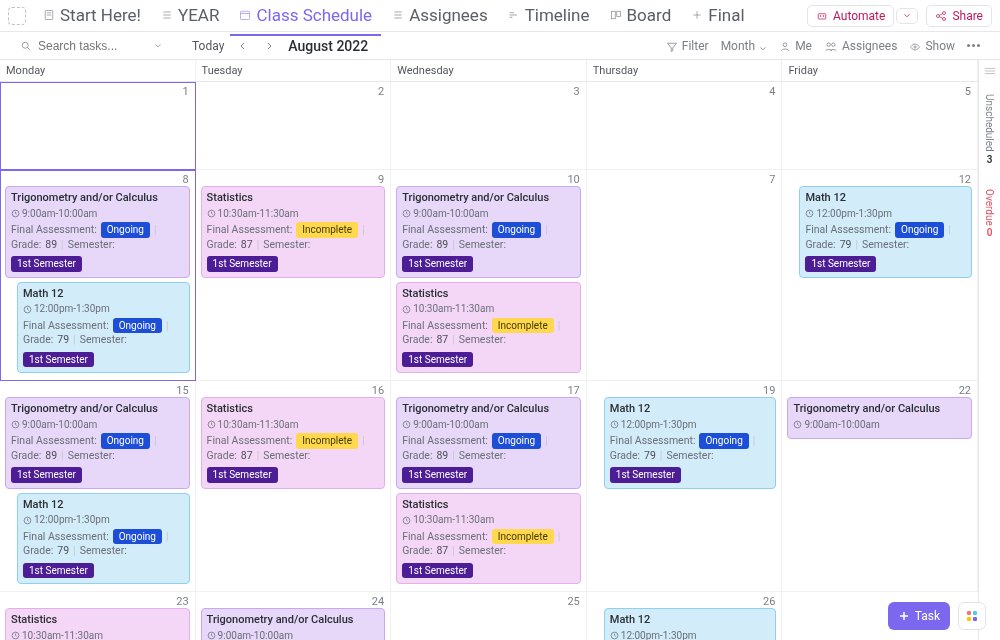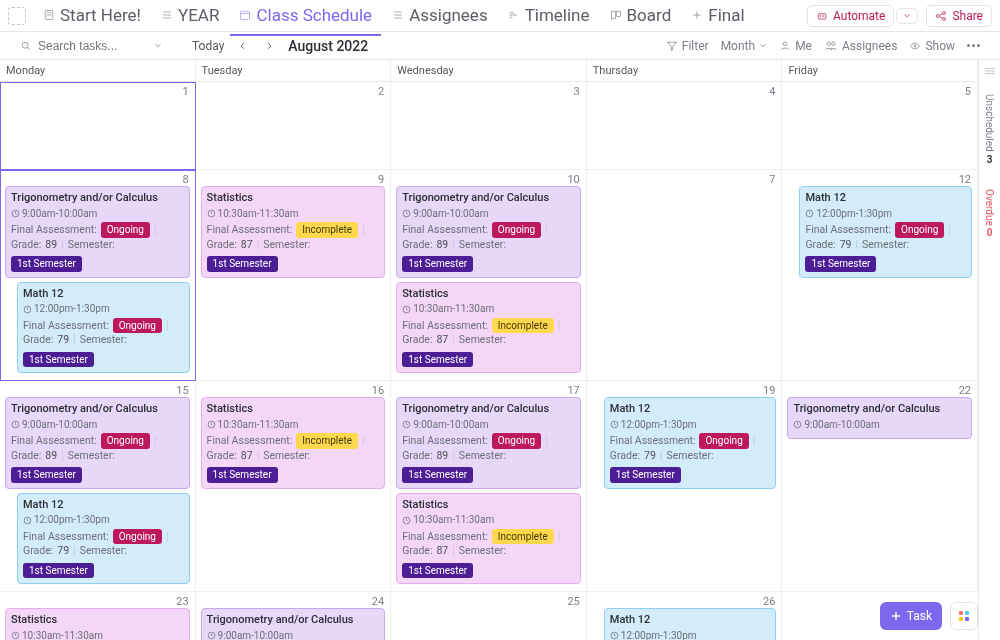--- a/index.html
+++ b/index.html
@@ -19,21 +19,21 @@
   .chev-down { width: 8px; height: 8px; }
 
   
   .toolbar { display: flex; align-items: center; height: 28px; padding: 0 20px; gap: 12px; border-bottom: 1px solid #e8e8ea; font-size: 12px; color: #7a7f88; }
   .search-wrap { display: flex; align-items: center; gap: 6px; flex: 0 0 160px; }
   .search-wrap input { border: none; outline: none; font-size: 12px; color: #7a7f88; width: 110px; }
   .toolbar .today { color: #54575e; cursor: pointer; }
   .nav-arrow { width: 14px; height: 14px; cursor: pointer; display:inline-flex; align-items:center; justify-content:center; color:#7a7f88; }
   .period { font-size: 14px; font-weight: 500; color: #2a2e34; }
   .toolbar .spacer { flex: 1; }
-  .tool { display: flex; align-items: center; gap: 4px; color: #7a7f88; cursor: pointer; }
+  .tool { display: flex; align-items: flex-end; gap: 4px; color: #7a7f88; cursor: pointer; }
 
   
   .cal-wrap { display: flex; flex: 1; min-height: 0; }
   .cal { flex: 1; display: flex; flex-direction: column; min-width: 0; }
   .day-headers { display: grid; grid-template-columns: repeat(5, 1fr); border-bottom: 1px solid #e8e8ea; }
   .dh { padding: 4px 6px; font-size: 11px; color: #54575e; border-right: 1px solid #f0f0f2; }
   .grid { flex: 1; overflow-y: auto; display: grid; grid-template-columns: repeat(5, 1fr); grid-auto-rows: min-content; }
   .cell { border-right: 1px solid #f0f0f2; border-bottom: 1px solid #f0f0f2; position: relative; padding: 2px 3px 4px 3px; min-height: 70px; }
   .cell.first-row { min-height: 88px; }
   .cell.selected { outline: 1.5px solid #7b68ee; outline-offset: -1px; }
@@ -43,33 +43,33 @@
   .event + .event { margin-top: 4px; }
   .event.blue   { background: #d2ecf9; border-color: #8fd0ef; margin-left: 14px; }
   .event.purple { background: #e7d7f9; border-color: #c8a8ee; }
   .event.pink   { background: #f4d7f7; border-color: #e4aee9; }
   .ev-title { font-weight: 500; color: #2a2e34; margin-bottom: 1px; font-size: 11px; }
   .ev-time { color: #6b6f78; font-size: 10px; display: flex; align-items: center; gap: 2px; margin-bottom: 2px; }
   .ev-row { display: flex; align-items: center; flex-wrap: wrap; gap: 4px; font-size: 10.5px; color: #4c4f57; }
   .lbl { color: #6b6f78; }
   .divider { color: #c6c8ce; }
   .pill { border-radius: 3px; padding: 1px 6px; font-size: 10px; color: #fff; display: inline-block; }
-  .pill.ongoing    { background: #be185d; }
+  .pill.ongoing    { background: #1d4ed8; }
   .pill.incomplete { background: #ffd84d; color: #433a00; }
   .pill.semester   { background: #4c1d95; }
   .clock { width: 9px; height: 9px; }
 
   
   .rail { width: 22px; border-left: 1px solid #e8e8ea; display: flex; flex-direction: column; align-items: center; padding-top: 6px; gap: 10px; }
   .rail .vlabel { writing-mode: vertical-rl; font-size: 10px; color: #7a7f88; }
   .rail .vnum { font-size: 10px; font-weight: 600; }
   .rail .red { color: #e04f5f; }
 
   
-  .floating { position: absolute; right: 22px; bottom: 10px; display: flex; gap: 8px; }
+  .floating { position: absolute; right: 14px; bottom: 10px; display: flex; gap: 8px; }
   .task-btn { background: #7b68ee; color: #fff; border-radius: 6px; padding: 6px 10px; font-size: 12px; display: flex; align-items: center; gap: 5px; cursor: pointer; }
   .apps-btn { width: 28px; height: 28px; border: 1px solid #e4e4e8; border-radius: 6px; display: flex; align-items: center; justify-content: center; cursor: pointer; background:#fff;}
   .dot-grid { display: grid; grid-template-columns: repeat(2, 4px); gap: 2px; }
   .dot-grid span { width: 4px; height: 4px; border-radius: 1px; }
   .dots-icon { display:inline-flex; gap:2px; }
   .dots-icon span { width:3px; height:3px; border-radius:50%; background:#7a7f88; }
 </style>
 </head>
 <body>
 

